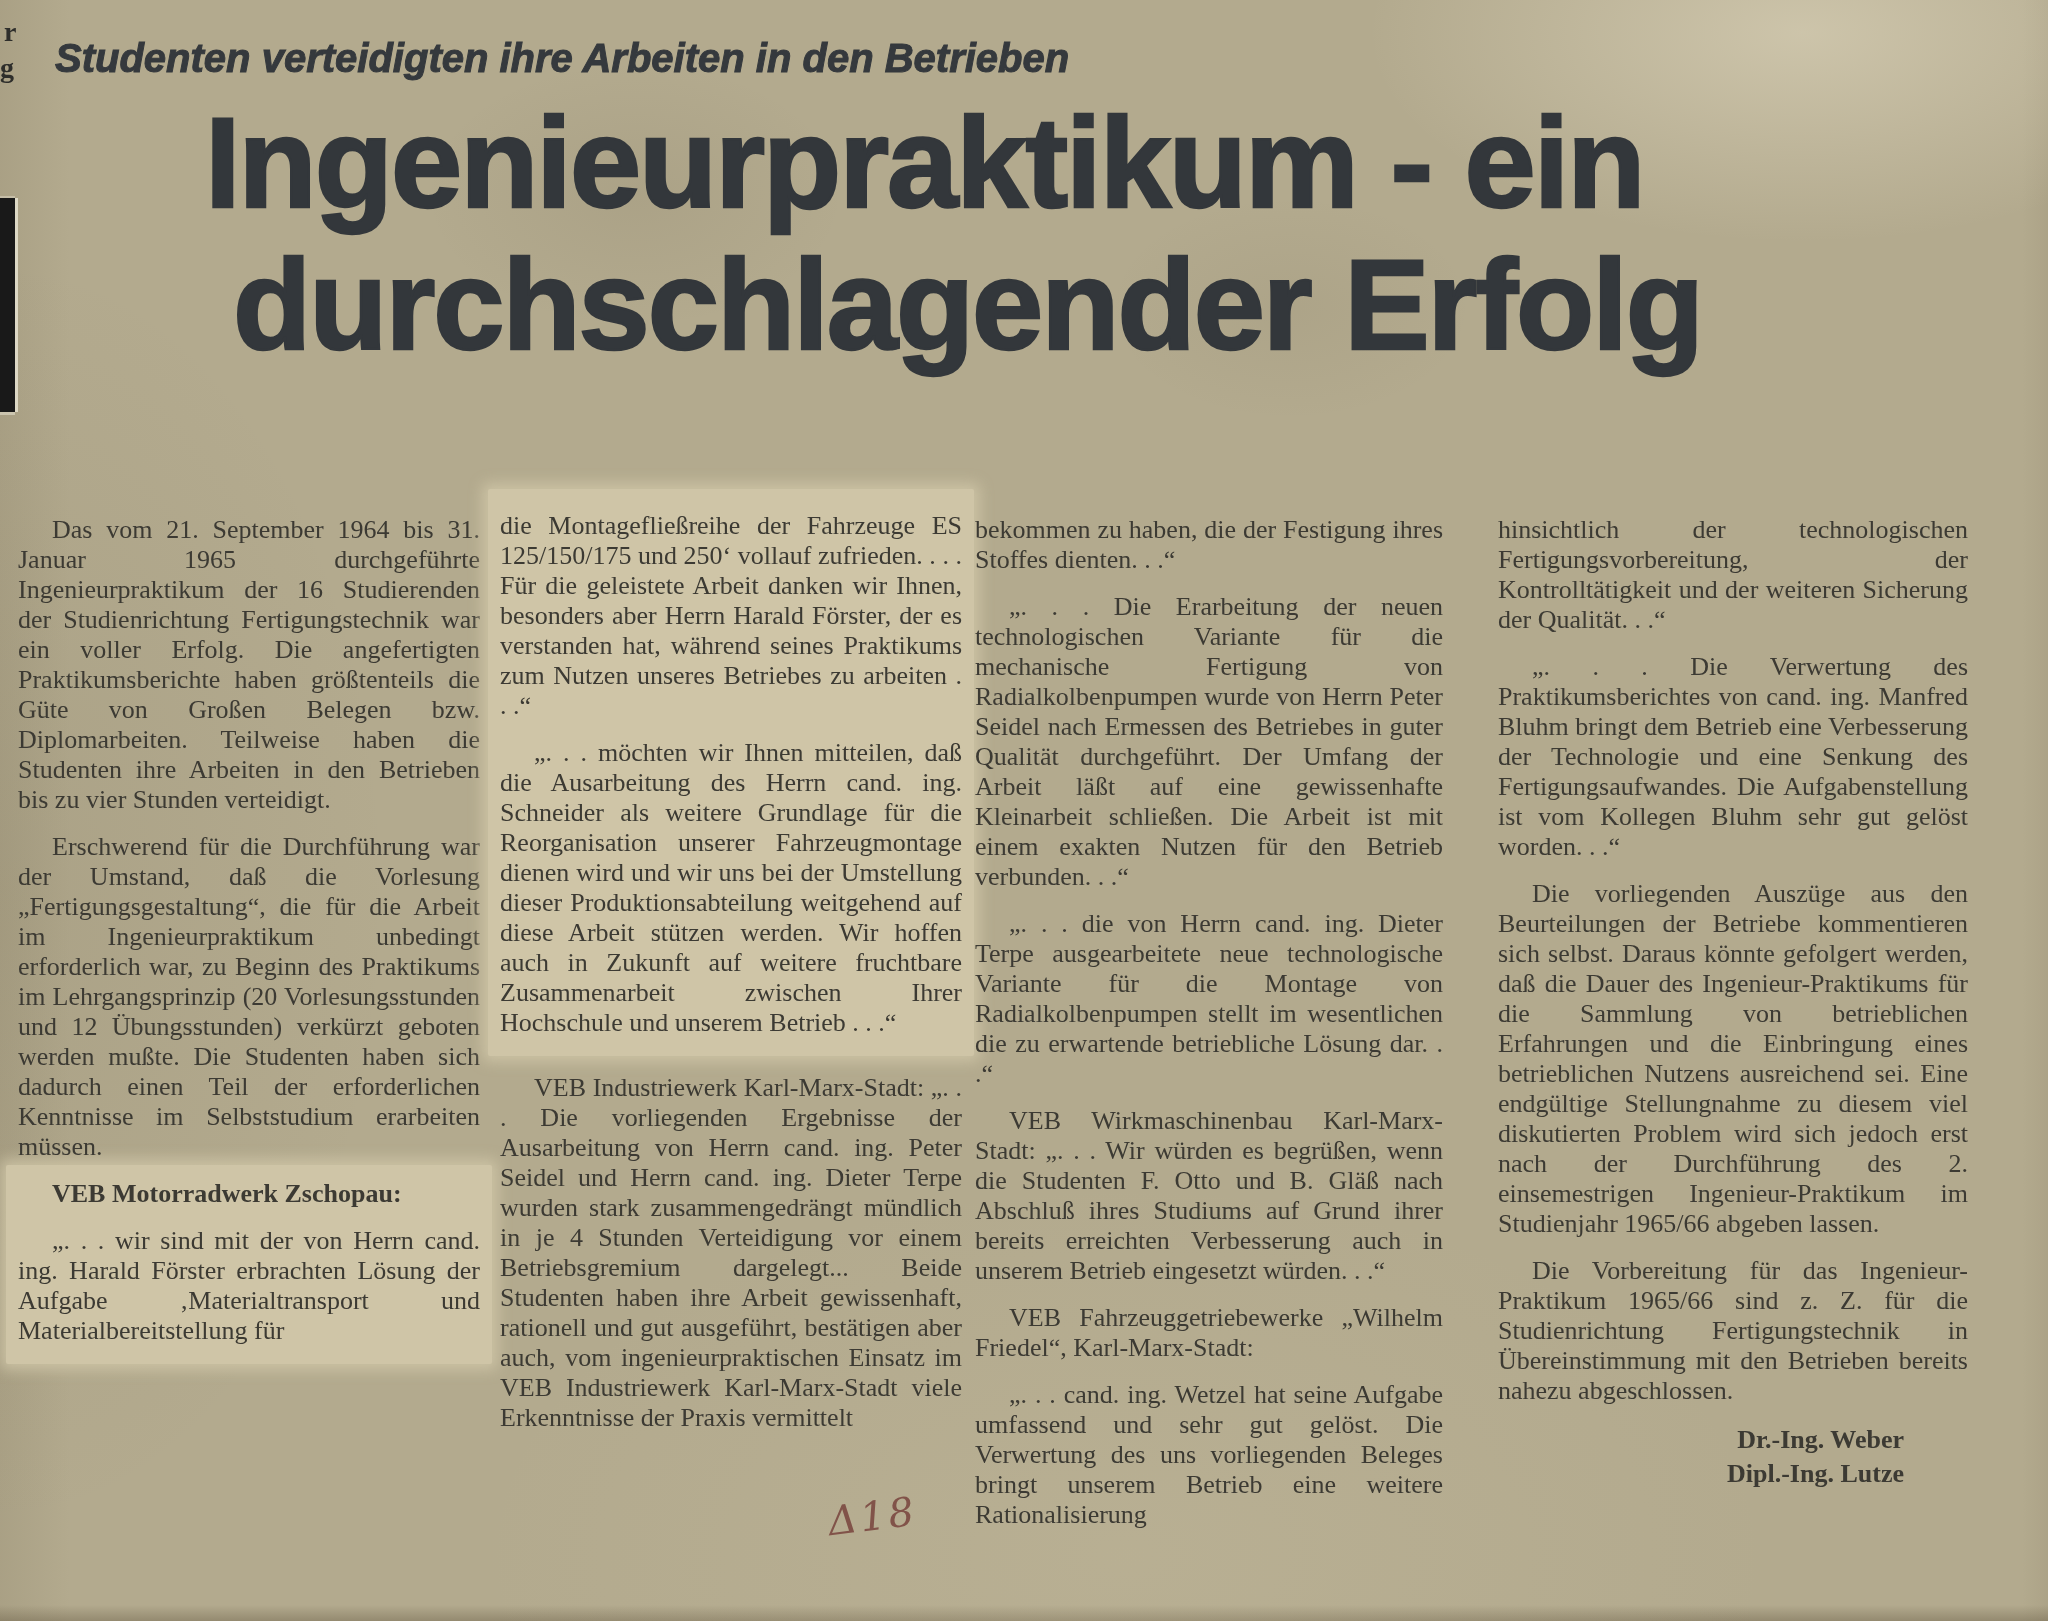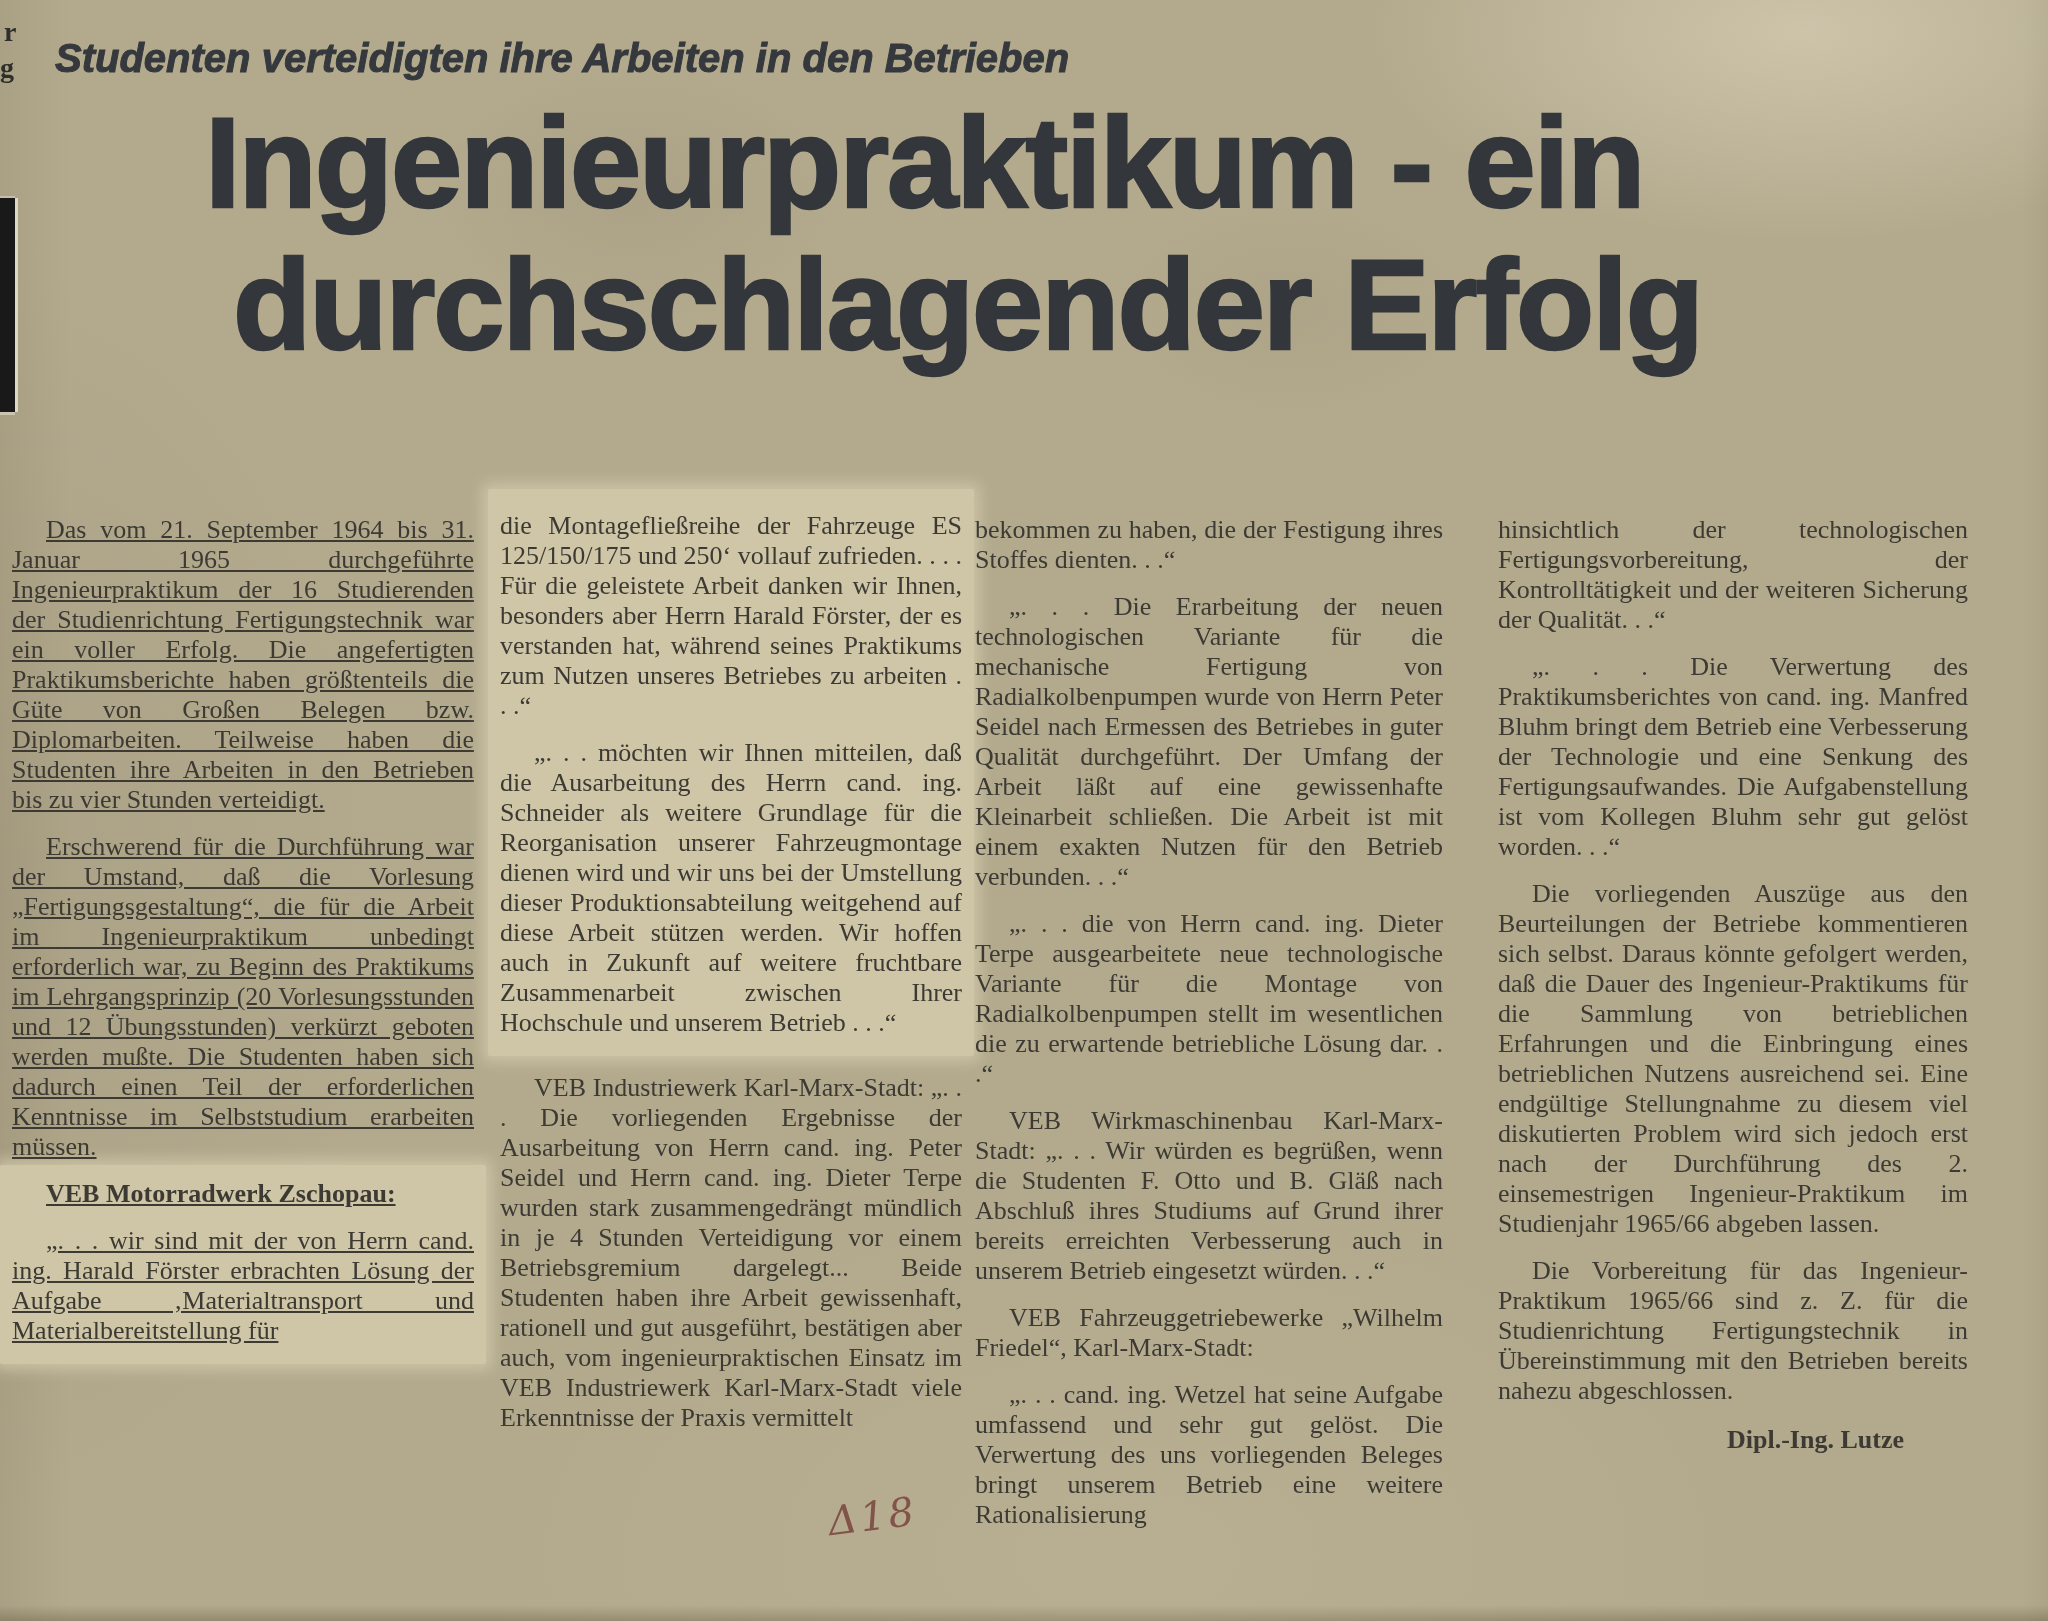--- a/index.html
+++ b/index.html
@@ -49,21 +49,21 @@
     -webkit-text-stroke:2.5px currentColor;
   }
   .hl-line{display:block;white-space:nowrap;}
   .hl-line2{padding-left:28px;}
 
   .col{
     position:absolute;top:515px;width:462px;
     font:26px/30px "Liberation Serif",serif;color:var(--body-ink);
     text-align:justify;hyphens:auto;-webkit-hyphens:auto;
   }
-  .col1{left:12px;text-decoration:underline;}
+  .col1{left:18px;}
   .col2{left:500px;}
   .col3{left:975px;width:468px;}
   .col4{left:1458px;width:470px;margin-left:40px;}
   .col p{margin:0 0 17px;}
   .indent{text-indent:34px;}
   .noindent{text-indent:0;}
   .bold{font-weight:bold;}
 
   .highlight-block{
     background:var(--highlight);
@@ -134,20 +134,21 @@
     <p class="indent">VEB Fahrzeuggetriebewerke „Wilhelm Friedel“, Karl-Marx-Stadt:</p>
     <p class="indent">„. . . cand. ing. Wetzel hat seine Aufgabe umfassend und sehr gut gelöst. Die Verwertung des uns vorliegenden Beleges bringt unserem Betrieb eine weitere Rationalisierung</p>
   </div>
 
   <div class="col col4">
     <p class="noindent">hinsichtlich der technologischen Fertigungsvorbereitung, der Kontrolltätigkeit und der weiteren Sicherung der Qualität. . .“</p>
     <p class="indent">„. . . Die Verwertung des Praktikumsberichtes von cand. ing. Manfred Bluhm bringt dem Betrieb eine Verbesserung der Technologie und eine Senkung des Fertigungsaufwandes. Die Aufgabenstellung ist vom Kollegen Bluhm sehr gut gelöst worden. . .“</p>
     <p class="indent">Die vorliegenden Auszüge aus den Beurteilungen der Betriebe kommentieren sich selbst. Daraus könnte gefolgert werden, daß die Dauer des Ingenieur-Praktikums für die Sammlung von betrieblichen Erfahrungen und die Einbringung eines betrieblichen Nutzens ausreichend sei. Eine endgültige Stellungnahme zu diesem viel diskutierten Problem wird sich jedoch erst nach der Durchführung des 2. einsemestrigen Ingenieur-Praktikum im Studienjahr 1965/66 abgeben lassen.</p>
     <p class="indent">Die Vorbereitung für das Ingenieur-Praktikum 1965/66 sind z. Z. für die Studienrichtung Fertigungstechnik in Übereinstimmung mit den Betrieben bereits nahezu abgeschlossen.</p>
     <div class="signature">
+      <div>Dr.-Ing. Weber</div>
       <div>Dipl.-Ing. Lutze</div>
     </div>
   </div>
 
   <div class="annotation">Δ18</div>
 
 
 </div>
 
 </body></html>

